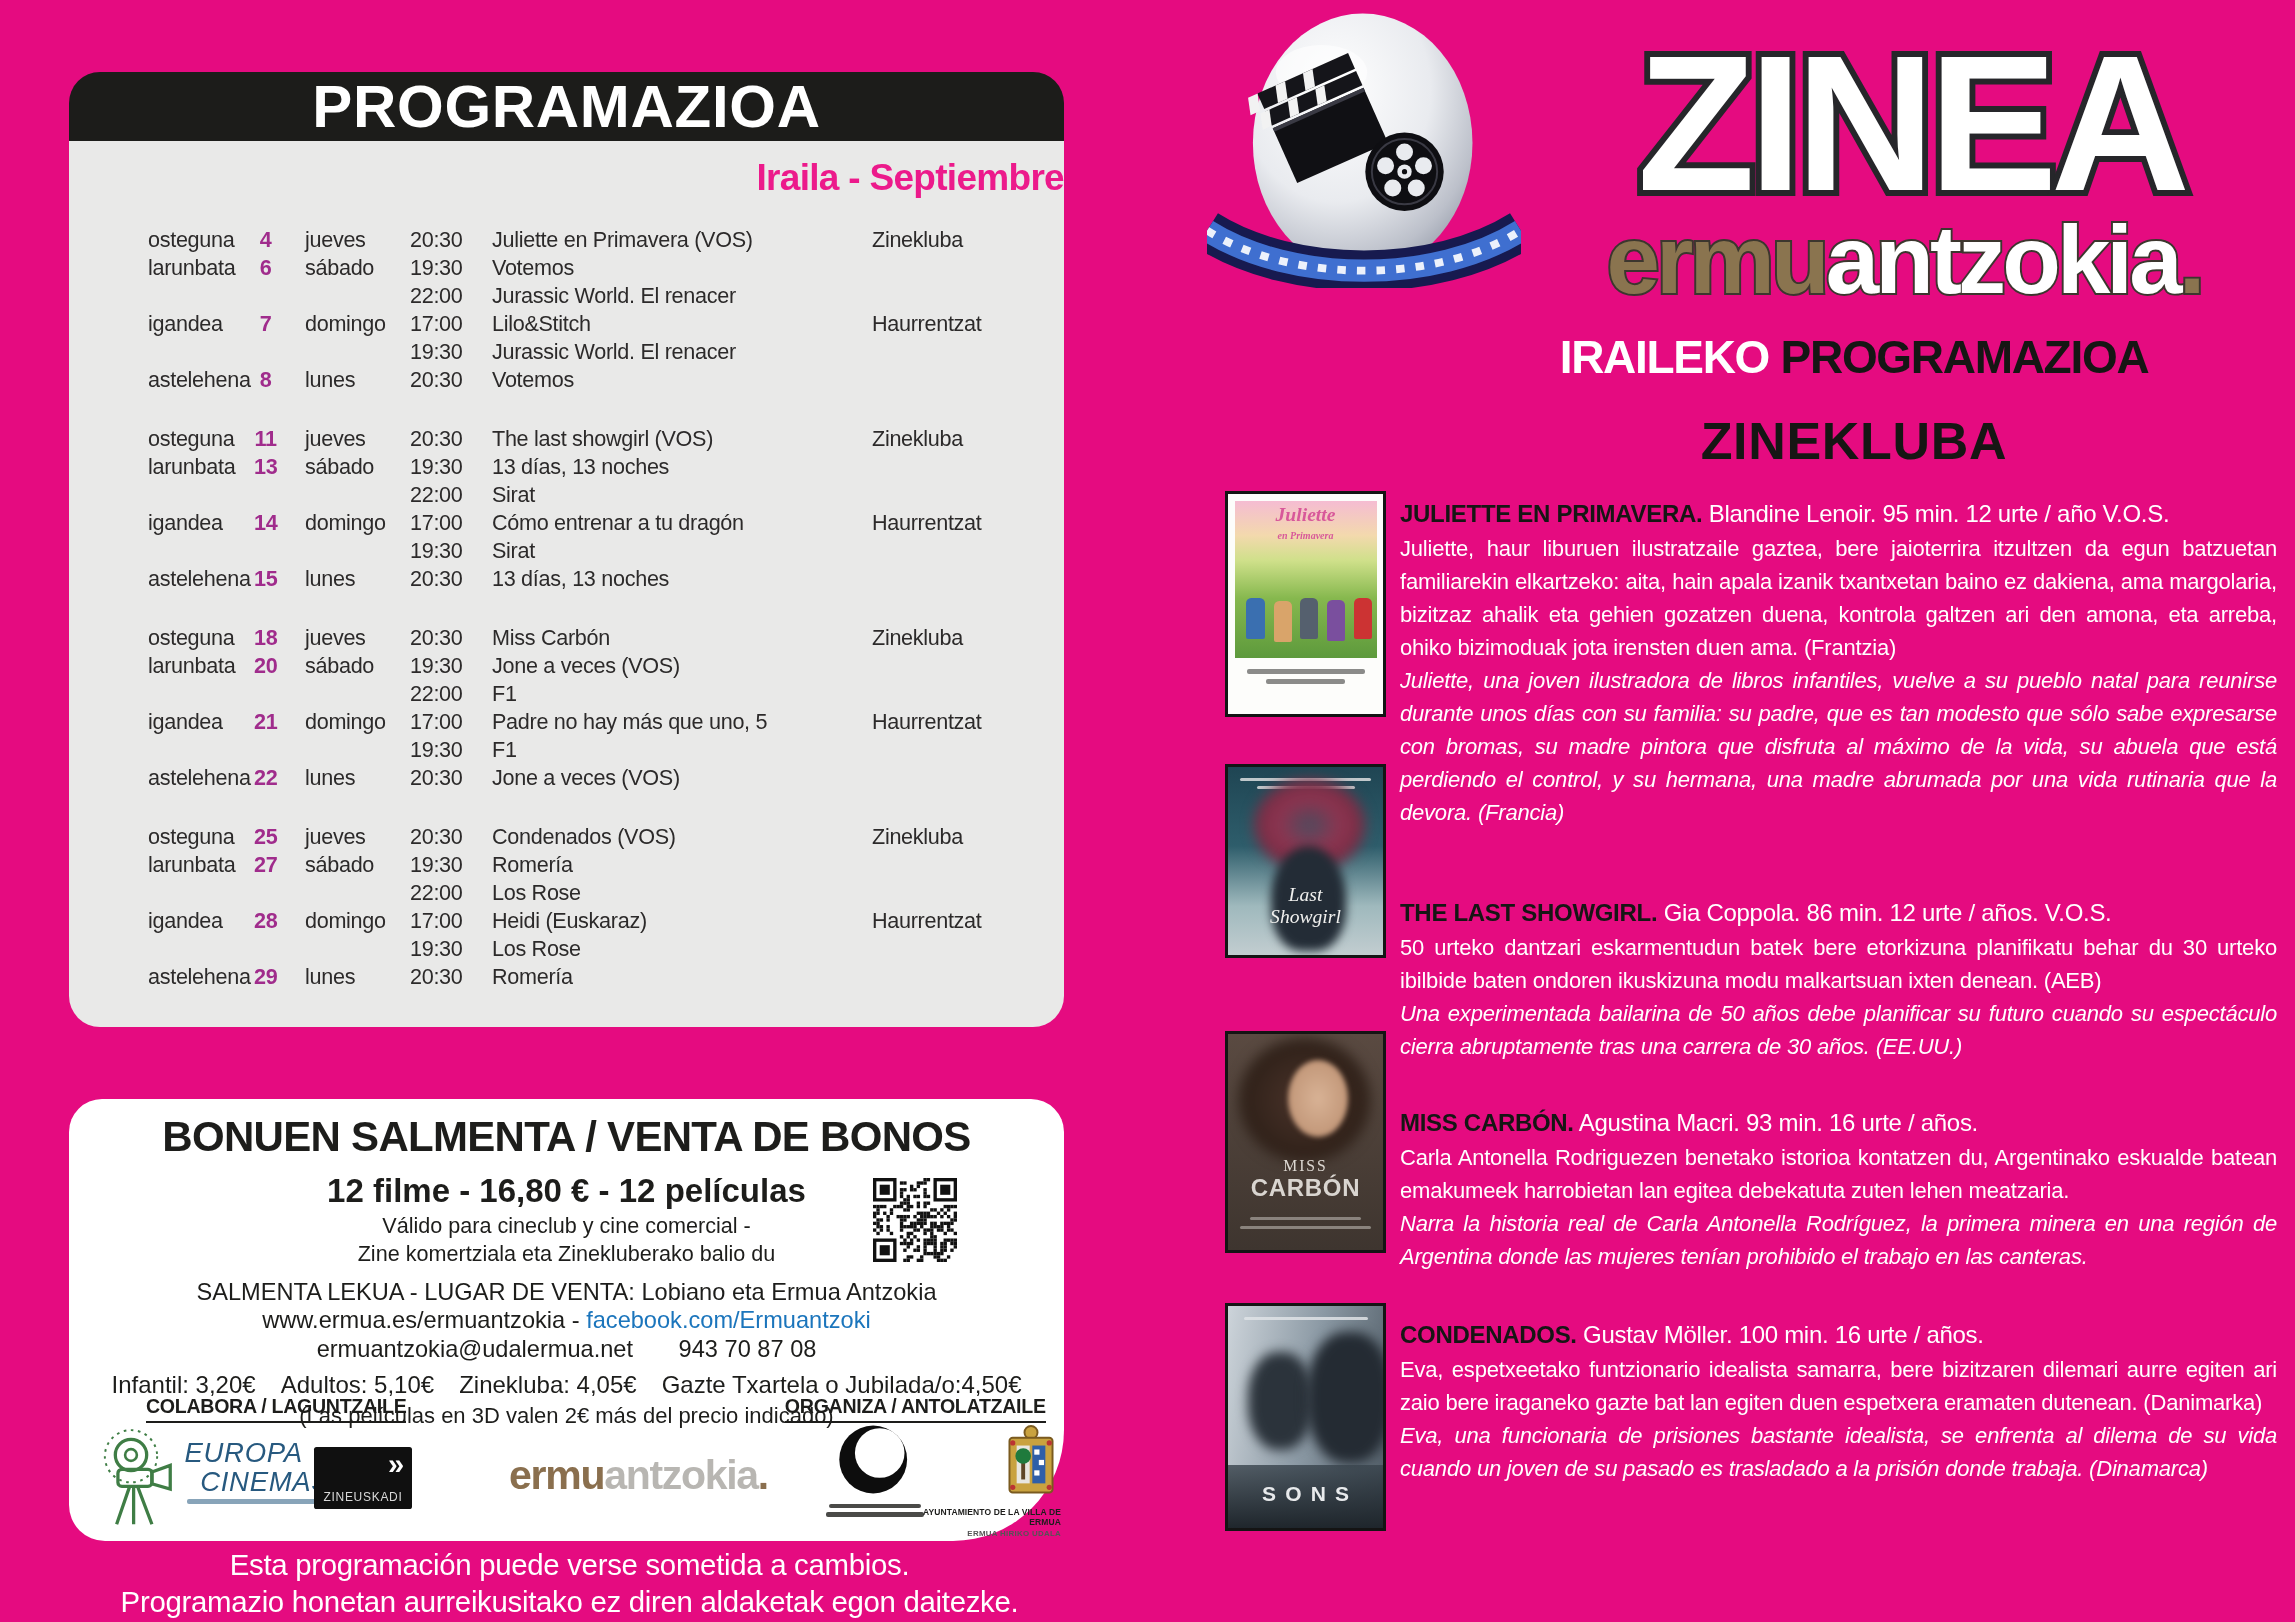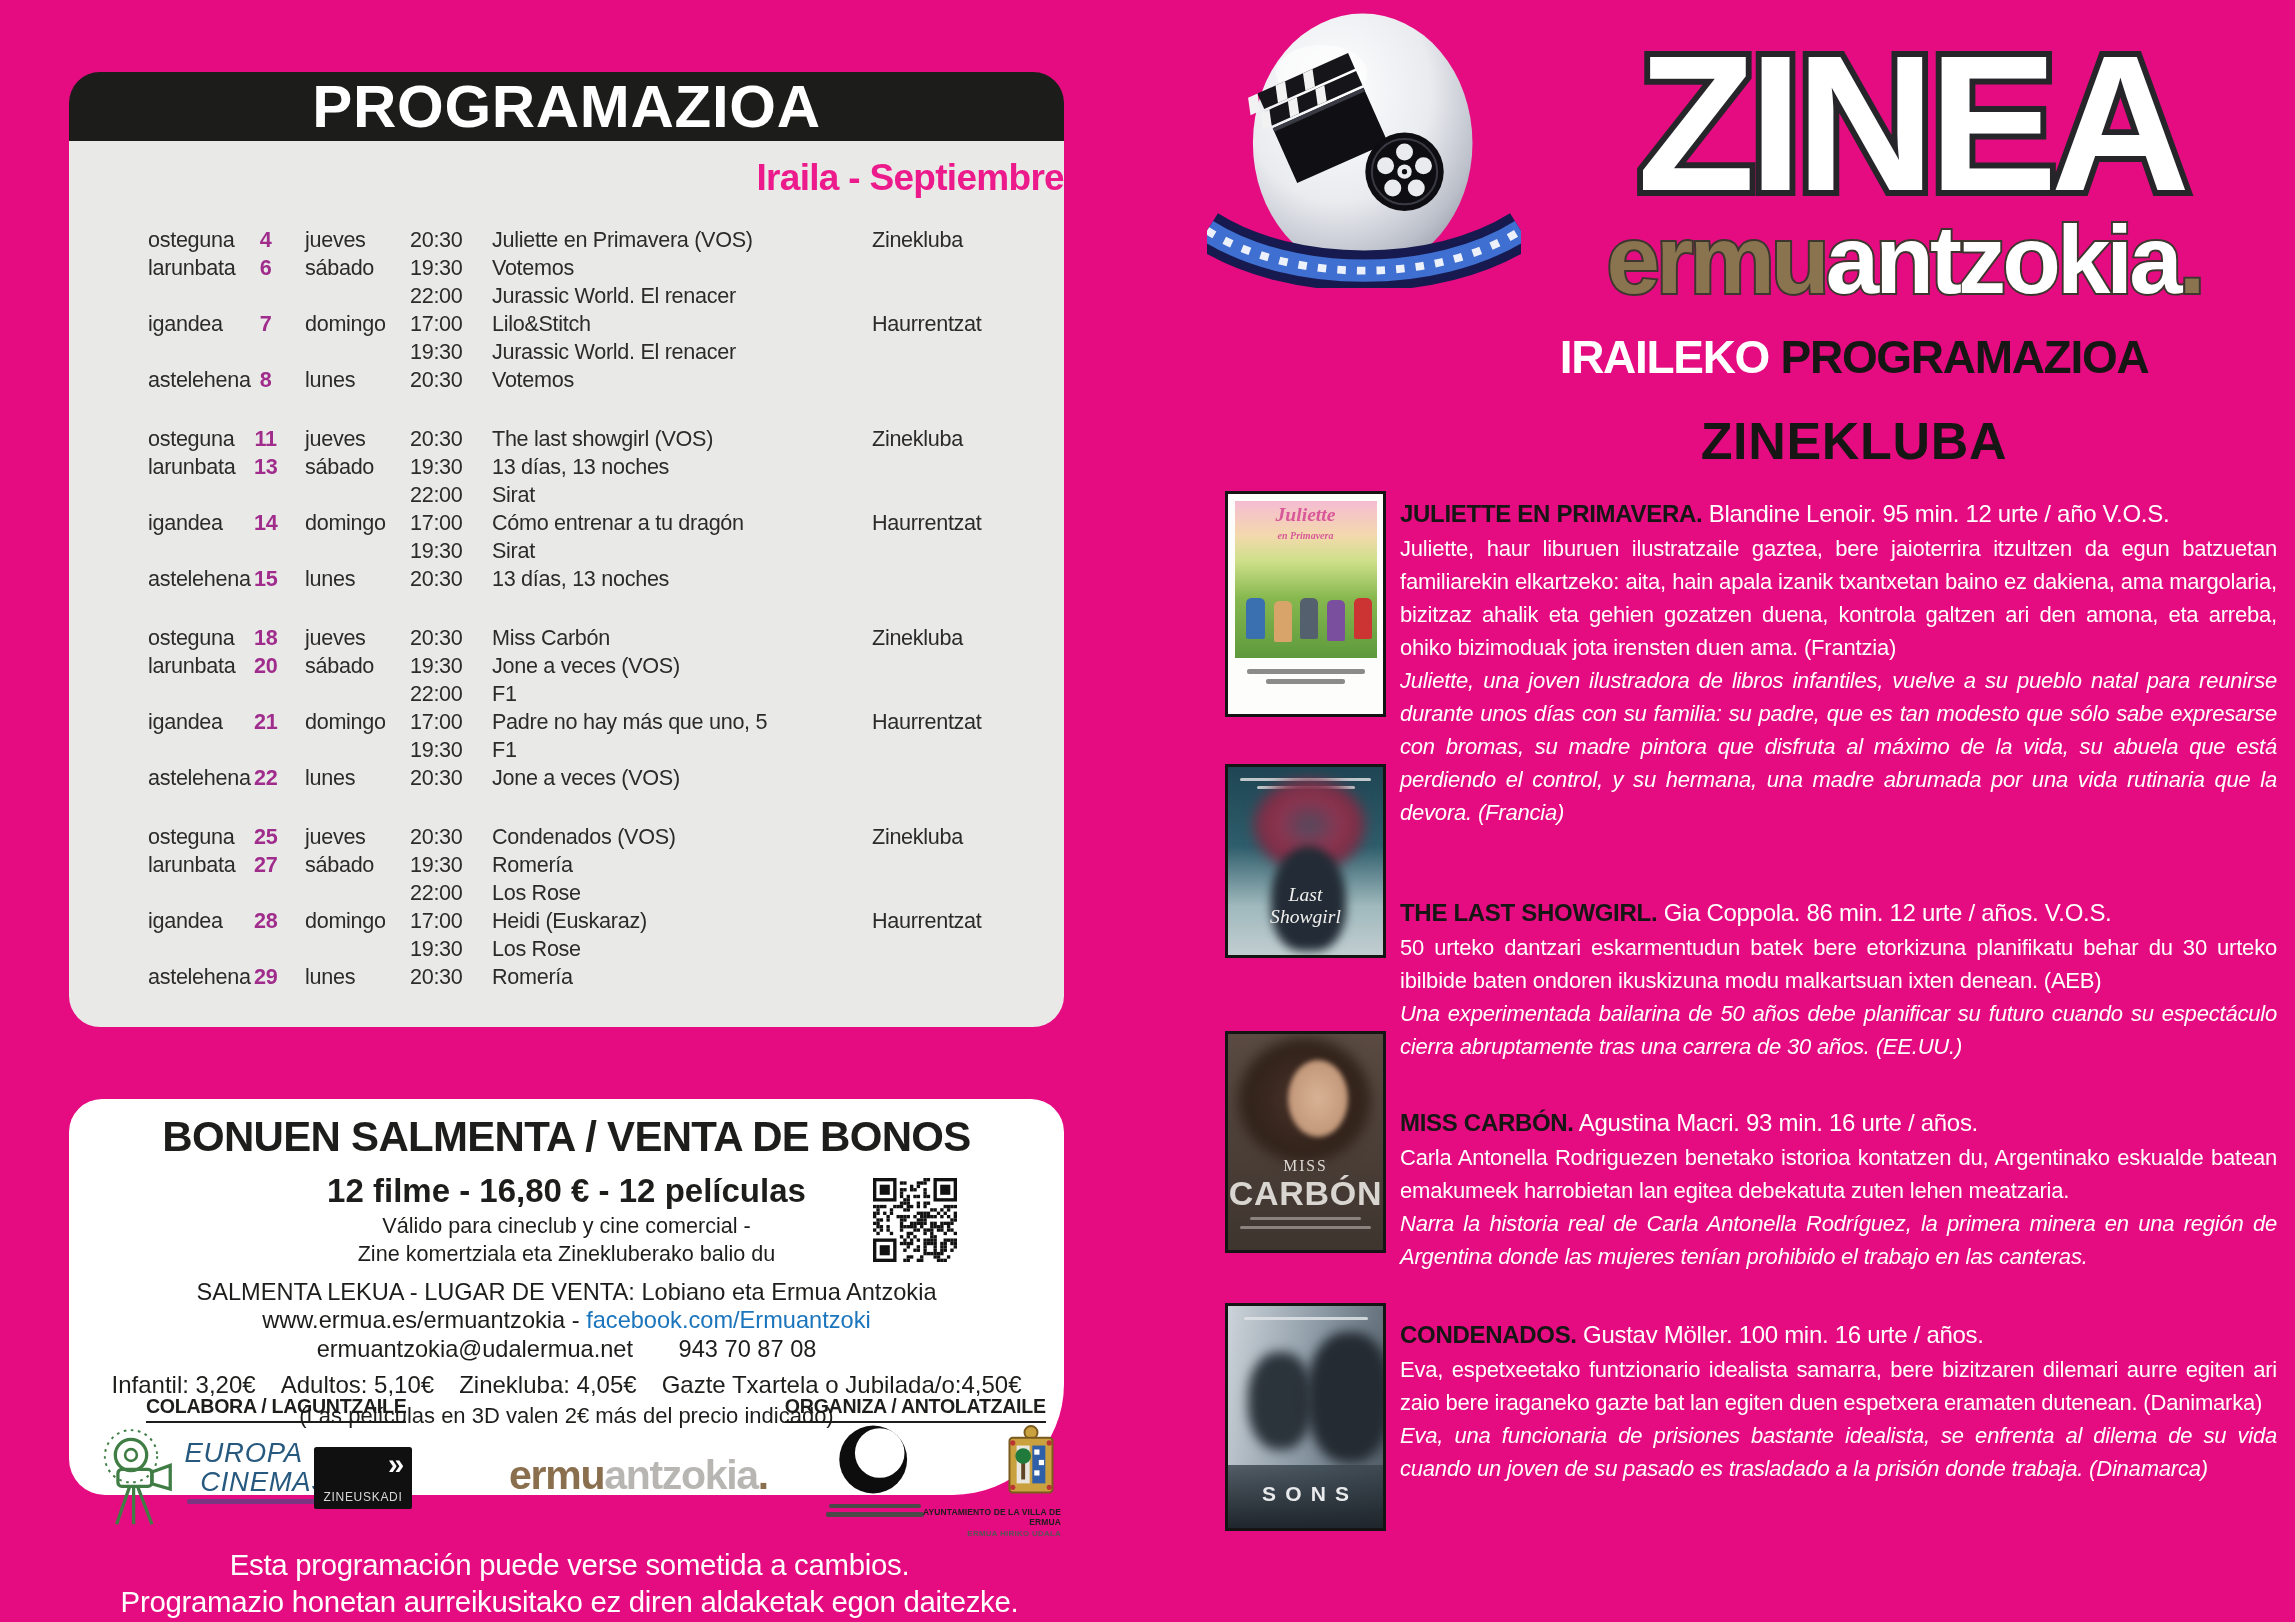--- a/index.html
+++ b/index.html
@@ -14,21 +14,21 @@
   .program-body{position:absolute;left:0;top:69px;right:0;bottom:0;background:#e9e9e8;
                 border-radius:0 0 31px 31px;}
   .month{margin-top:15.7px;text-align:right;font-size:37px;font-weight:900;color:#ec1a8b;letter-spacing:-0.7px;}
   .schedule{margin-top:27.5px;padding-left:79px;font-size:21.6px;color:#2c2a2a;letter-spacing:-0.3px;}
   .week{margin-bottom:31px;}
   .srow{display:grid;grid-template-columns:98px 59px 105px 82px 380px 1fr;height:28px;line-height:28px;}
   .c-num{color:#a02c8c;font-weight:700;text-align:center;padding-right:19.6px;}
   .c-cat{color:#2c2a2a;}
 
   
-  .card-bonos{position:absolute;left:69px;top:1099px;width:995px;height:396px;background:#ffffff;
+  .card-bonos{position:absolute;left:69px;top:1099px;width:995px;height:442px;background:#ffffff;
               border-radius:33px 33px 111px 36px;text-align:center;color:#1d1d1b;}
   .b-title{margin-top:14.4px;font-size:42px;font-weight:900;letter-spacing:-0.7px;}
   .b-offer{margin-top:10.5px;font-size:33px;font-weight:900;}
   .b-small{font-size:21.6px;line-height:24px;margin-top:3.9px;}
   .b-place{margin-top:13px;font-size:23.6px;line-height:26px;}
   .b-line{font-size:23.6px;line-height:26px;margin-top:2.6px;}
   .fb-link{color:#1b75bc;}
   .b-phone{display:inline-block;margin-left:39px;}
   .b-prices{margin-top:9.2px;font-size:24px;font-weight:400;}
   .b-prices span{margin:0 9.2px;}
@@ -111,21 +111,21 @@
   .p2sil{left:43px;top:79px;width:75px;height:105px;background:#232c36;border-radius:50% 50% 40% 40%;filter:blur(4.6px);position:absolute;}
   .p2bars{position:absolute;top:6.5px;width:100%;}
   .p2bars .bar{height:3.3px;width:131px;margin:4.6px auto;background:#e8e8e8;opacity:.8;}
   .p2txt{position:absolute;bottom:27.5px;width:100%;text-align:center;color:#f0f0ee;font-style:italic;
          font-size:19.6px;line-height:22px;font-family:"Liberation Serif",serif;}
   #p3{top:1031px;height:222px;background:linear-gradient(#5a4a41,#3e352f);}
   .p3hair{left:10.5px;top:3.9px;width:131px;height:124px;background:radial-gradient(#4a332a 0%,#2e2018 70%);}
   .p3face{left:60px;top:26px;width:60px;height:77px;background:radial-gradient(#d8b295,#b98c6d);border-radius:50%;filter:blur(2.6px);position:absolute;}
   .p3miss{position:absolute;top:123px;width:100%;text-align:center;color:#ddd8d2;font-size:15.7px;
           letter-spacing:2px;font-family:"Liberation Serif",serif;}
-  .p3main{position:absolute;top:140px;width:100%;text-align:center;color:#d9d5d0;font-size:34px;
+  .p3main{position:absolute;top:140px;width:100%;text-align:center;color:#d9d5d0;font-size:24px;
           font-weight:900;letter-spacing:0.7px;}
   .p3bars{position:absolute;top:178px;width:100%;}
   .p3bars .bar{height:3.3px;width:111px;margin:5.2px auto;background:#a9a49e;opacity:.7;}
   #p4{top:1303px;height:228px;background:linear-gradient(100deg,#cdd4da 0%,#8b99a4 50%,#4e5a64 100%);}
   .p4h1{left:19.6px;top:46px;width:65px;height:98px;background:#2b333b;filter:blur(5.9px);position:absolute;border-radius:45%;}
   .p4h2{left:79px;top:26px;width:85px;height:131px;background:#242b33;filter:blur(5.9px);position:absolute;border-radius:45%;}
   .p4band{position:absolute;left:0;right:0;bottom:0;height:63px;background:linear-gradient(#39444dcc,#1f262c);}
   .p4txt{position:absolute;bottom:22px;width:100%;text-align:center;color:#e8eaec;font-size:21px;
          font-weight:700;letter-spacing:9.2px;text-indent:9.2px;}
   .p4bars{position:absolute;top:6.5px;width:100%;}

